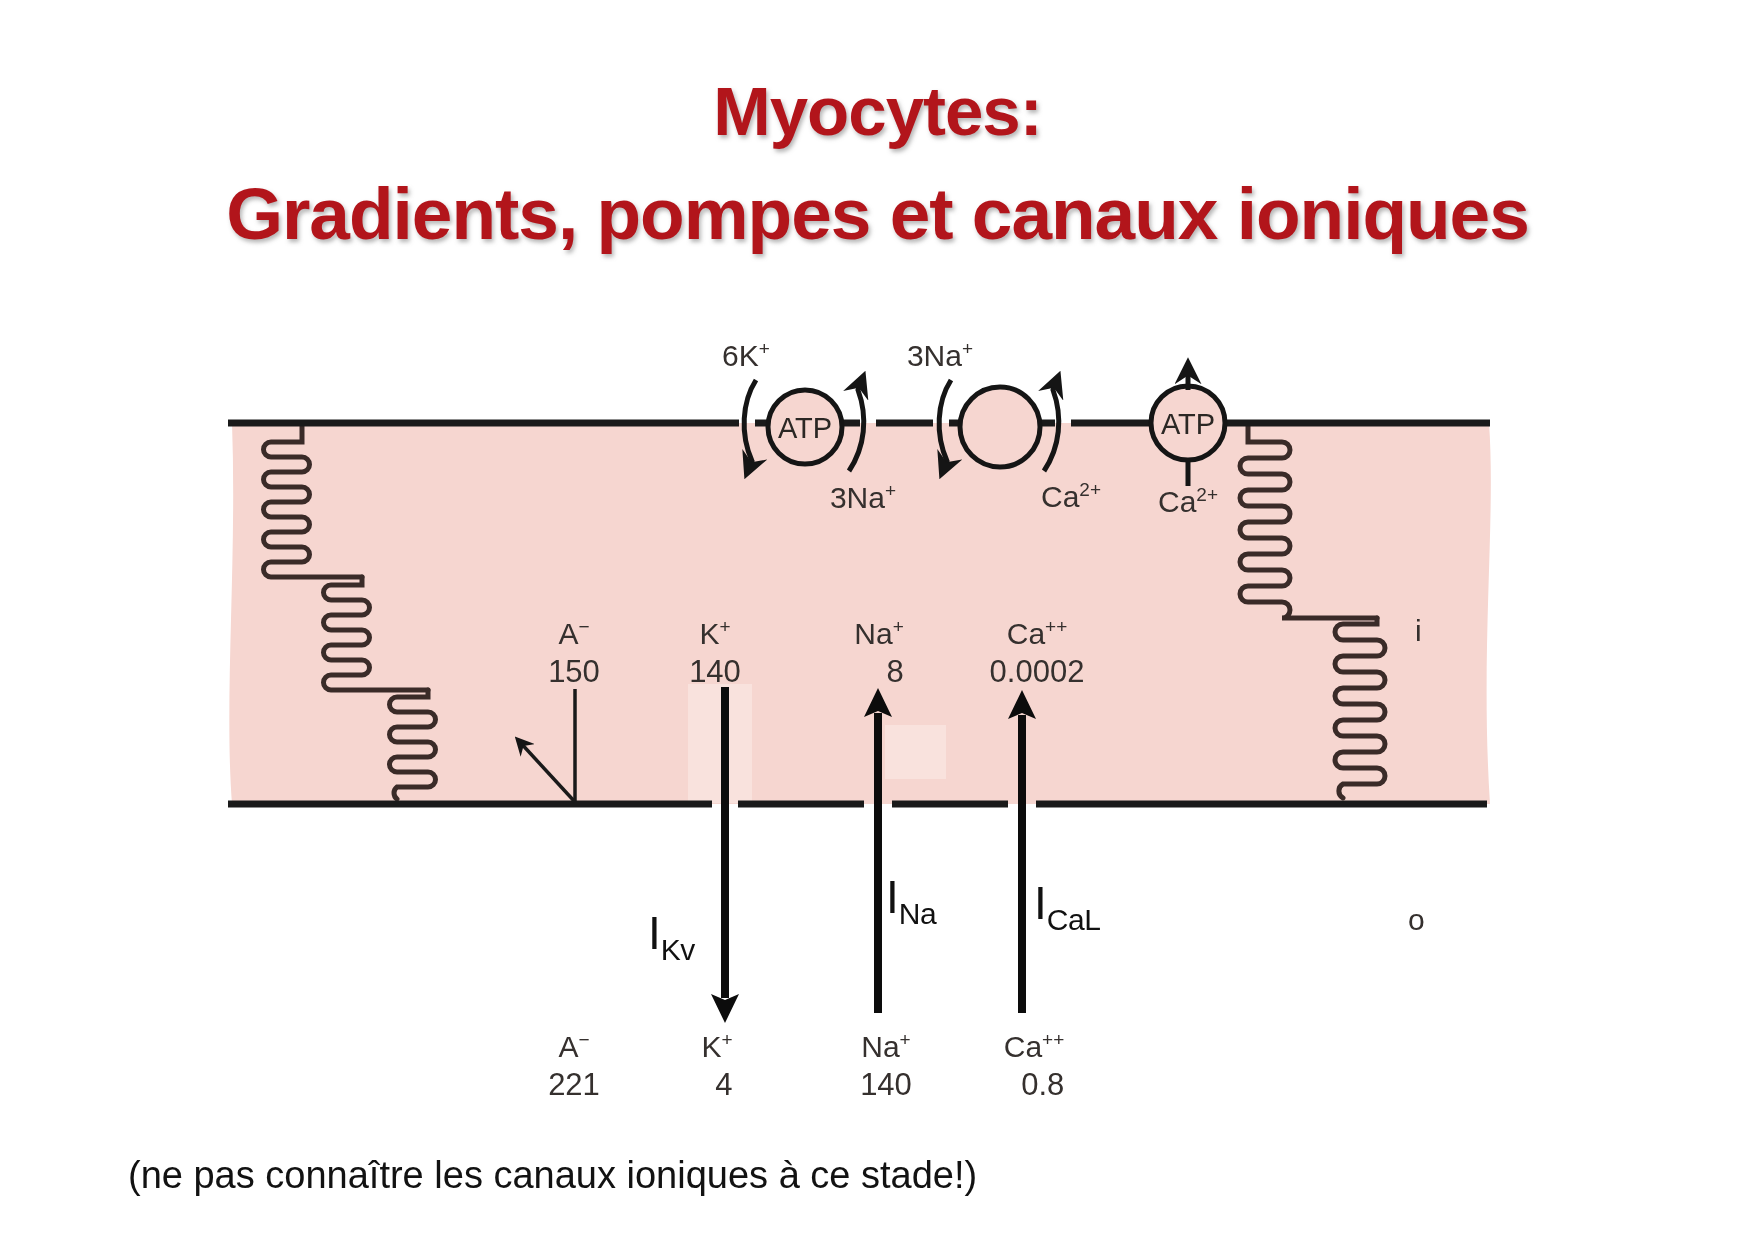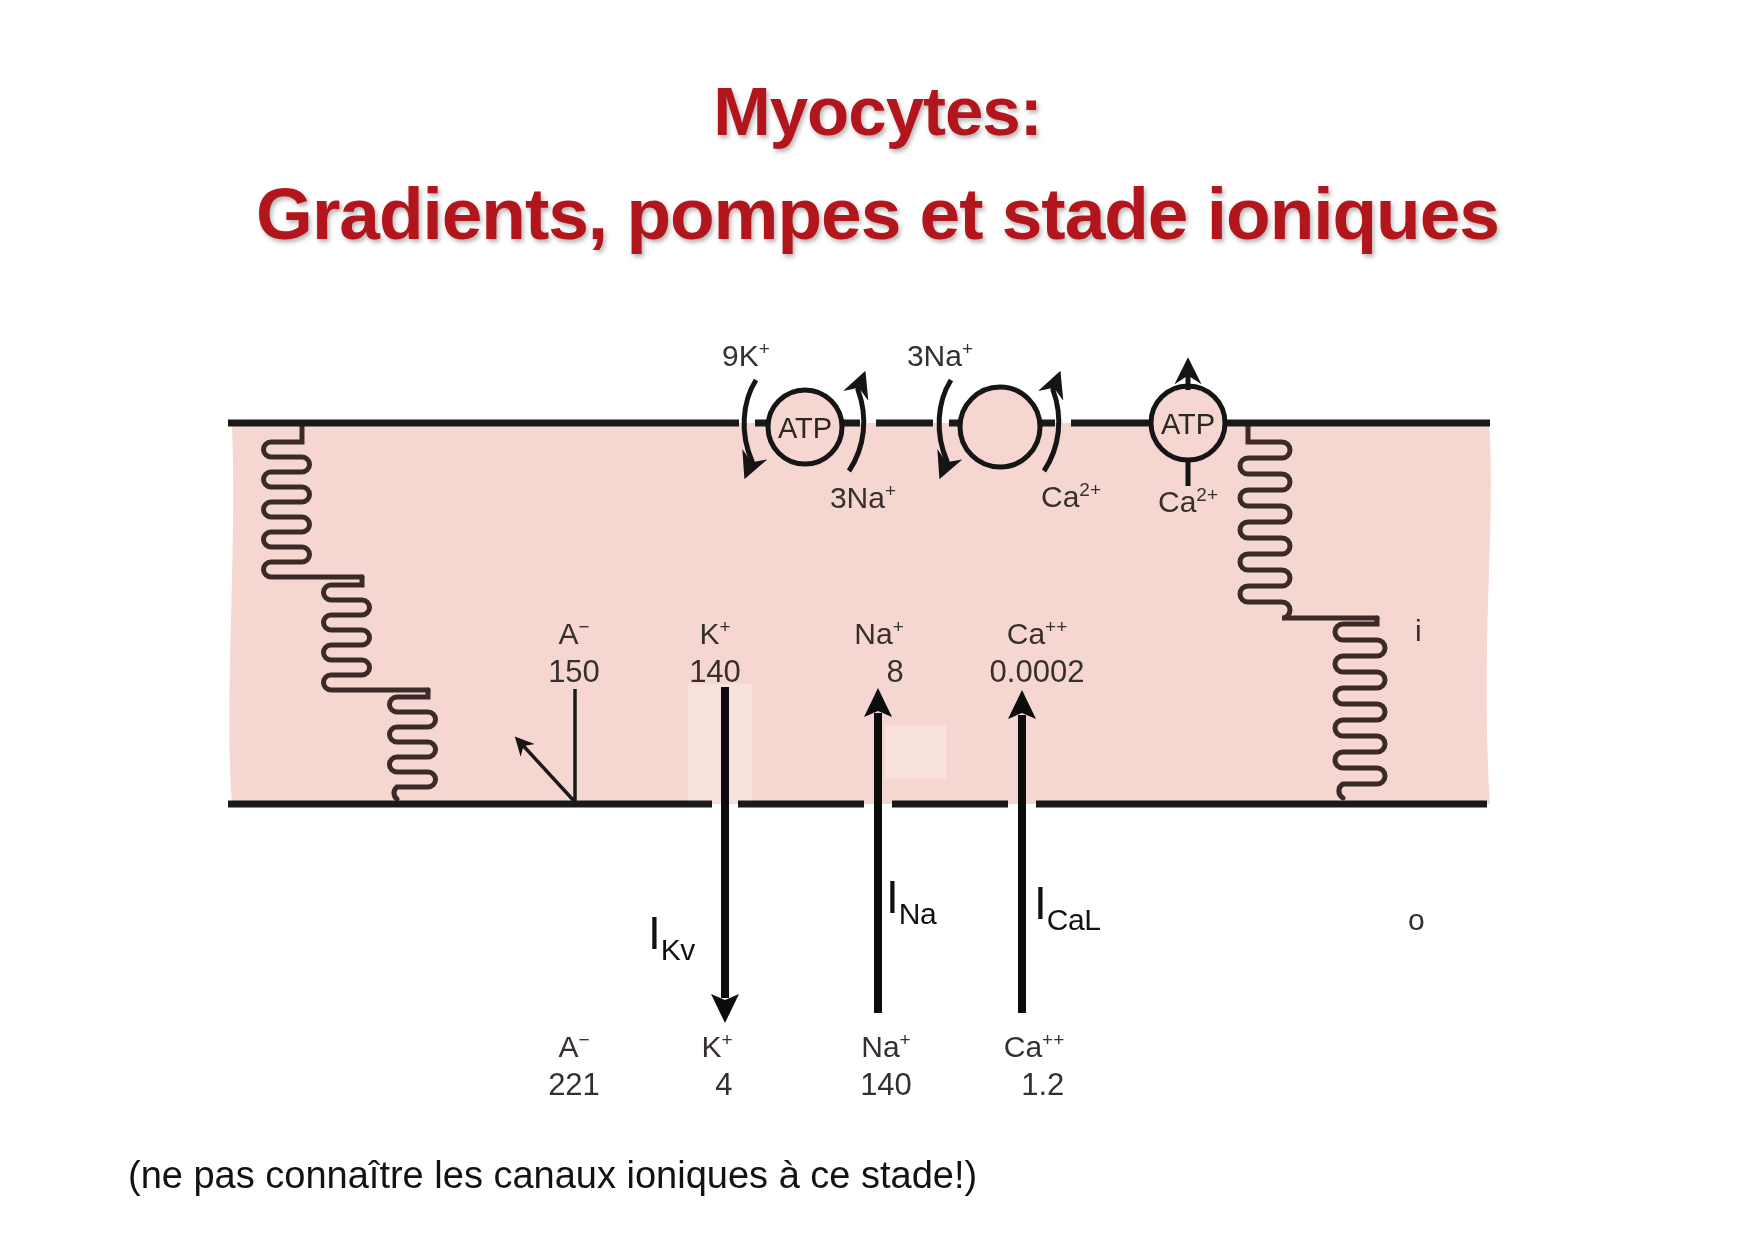--- a/index.html
+++ b/index.html
@@ -23,21 +23,21 @@
   .side{position:absolute;font-size:30px;color:#35302e;}
   .caption{position:absolute;left:250px;top:1114px;font-size:17.5px;color:#9b9b9b;letter-spacing:.3px;}
   .footnote{position:absolute;left:128px;top:1154px;font-size:38px;color:#121212;}
 </style>
 </head>
 <body>
 
 <div class="page">
 
   <div class="title l1">Myocytes:</div>
-  <div class="title l2">Gradients, pompes et stade ioniques</div>
+  <div class="title l2">Gradients, pompes et canaux ioniques</div>
 
   <svg class="fig-svg" width="1755" height="1240" viewBox="0 0 1755 1240">
     <defs>
       <marker id="ah" viewBox="0 0 10 10" refX="7.5" refY="5" markerWidth="5.4" markerHeight="5.4" orient="auto" markerUnits="strokeWidth">
         <path d="M0 0 L10 5 L0 10 L3.2 5 Z" fill="#151515"></path>
       </marker>
     </defs>
 
     <path d="M232 423 L1489 423 C1496 520 1480 650 1490 804 L232 804 C224 700 237 560 232 423 Z" fill="#f6d6d0"></path>
 
@@ -103,21 +103,21 @@
     <circle cx="805" cy="427" r="37" fill="#f6d6d0" stroke="#151515" stroke-width="5"></circle>
     <circle cx="1000" cy="427" r="40" fill="#f6d6d0" stroke="#151515" stroke-width="5"></circle>
     <circle cx="1188" cy="423" r="37" fill="#f6d6d0" stroke="#151515" stroke-width="5"></circle>
 
     <g stroke="#151515" stroke-width="5" fill="none">
       <line x1="1188" y1="460" x2="1188" y2="486"></line>
       <path d="M1188 390 L1188 364" marker-end="url(#ah)"></path>
     </g>
   </svg>
 
-  <div class="lbl" style="left:746px;top:338px"><span>9K</span><sup>+</sup></div>
+  <div class="lbl" style="left:746px;top:338px"><span>6K</span><sup>+</sup></div>
   <div class="lbl" style="left:940px;top:338px"><span>3Na</span><sup>+</sup></div>
 
   <div class="lbl" style="left:863px;top:480px"><span>3Na</span><sup>+</sup></div>
   <div class="lbl" style="left:1071px;top:479px"><span>Ca</span><sup>2+</sup></div>
   <div class="lbl" style="left:1188px;top:484px"><span>Ca</span><sup>2+</sup></div>
 
   <div class="atp" style="left:805px;top:428px">ATP</div>
   <div class="atp" style="left:1188px;top:424px">ATP</div>
 
   <div class="ioncol" style="left:574px;top:616px">
@@ -144,21 +144,21 @@
   <div class="ioncol" style="left:717px;top:1029px">
     <div class="ion"><span>K</span><sup>+</sup></div>
     <div class="val">4</div>
   </div>
   <div class="ioncol" style="left:886px;top:1029px">
     <div class="ion"><span>Na</span><sup>+</sup></div>
     <div class="val">140</div>
   </div>
   <div class="ioncol" style="left:1034px;top:1029px">
     <div class="ion"><span>Ca</span><sup>++</sup></div>
-    <div class="val">1.2</div>
+    <div class="val">0.8</div>
   </div>
 
   <div class="cur" style="left:648px;top:906px"><span class="curI">I</span><sub>Kv</sub></div>
   <div class="cur" style="left:886px;top:870px"><span class="curI">I</span><sub>Na</sub></div>
   <div class="cur" style="left:1034px;top:876px"><span class="curI">I</span><sub>CaL</sub></div>
 
   <div class="side" style="left:1415px;top:614px">i</div>
   <div class="side" style="left:1408px;top:903px">o</div>
 
 

